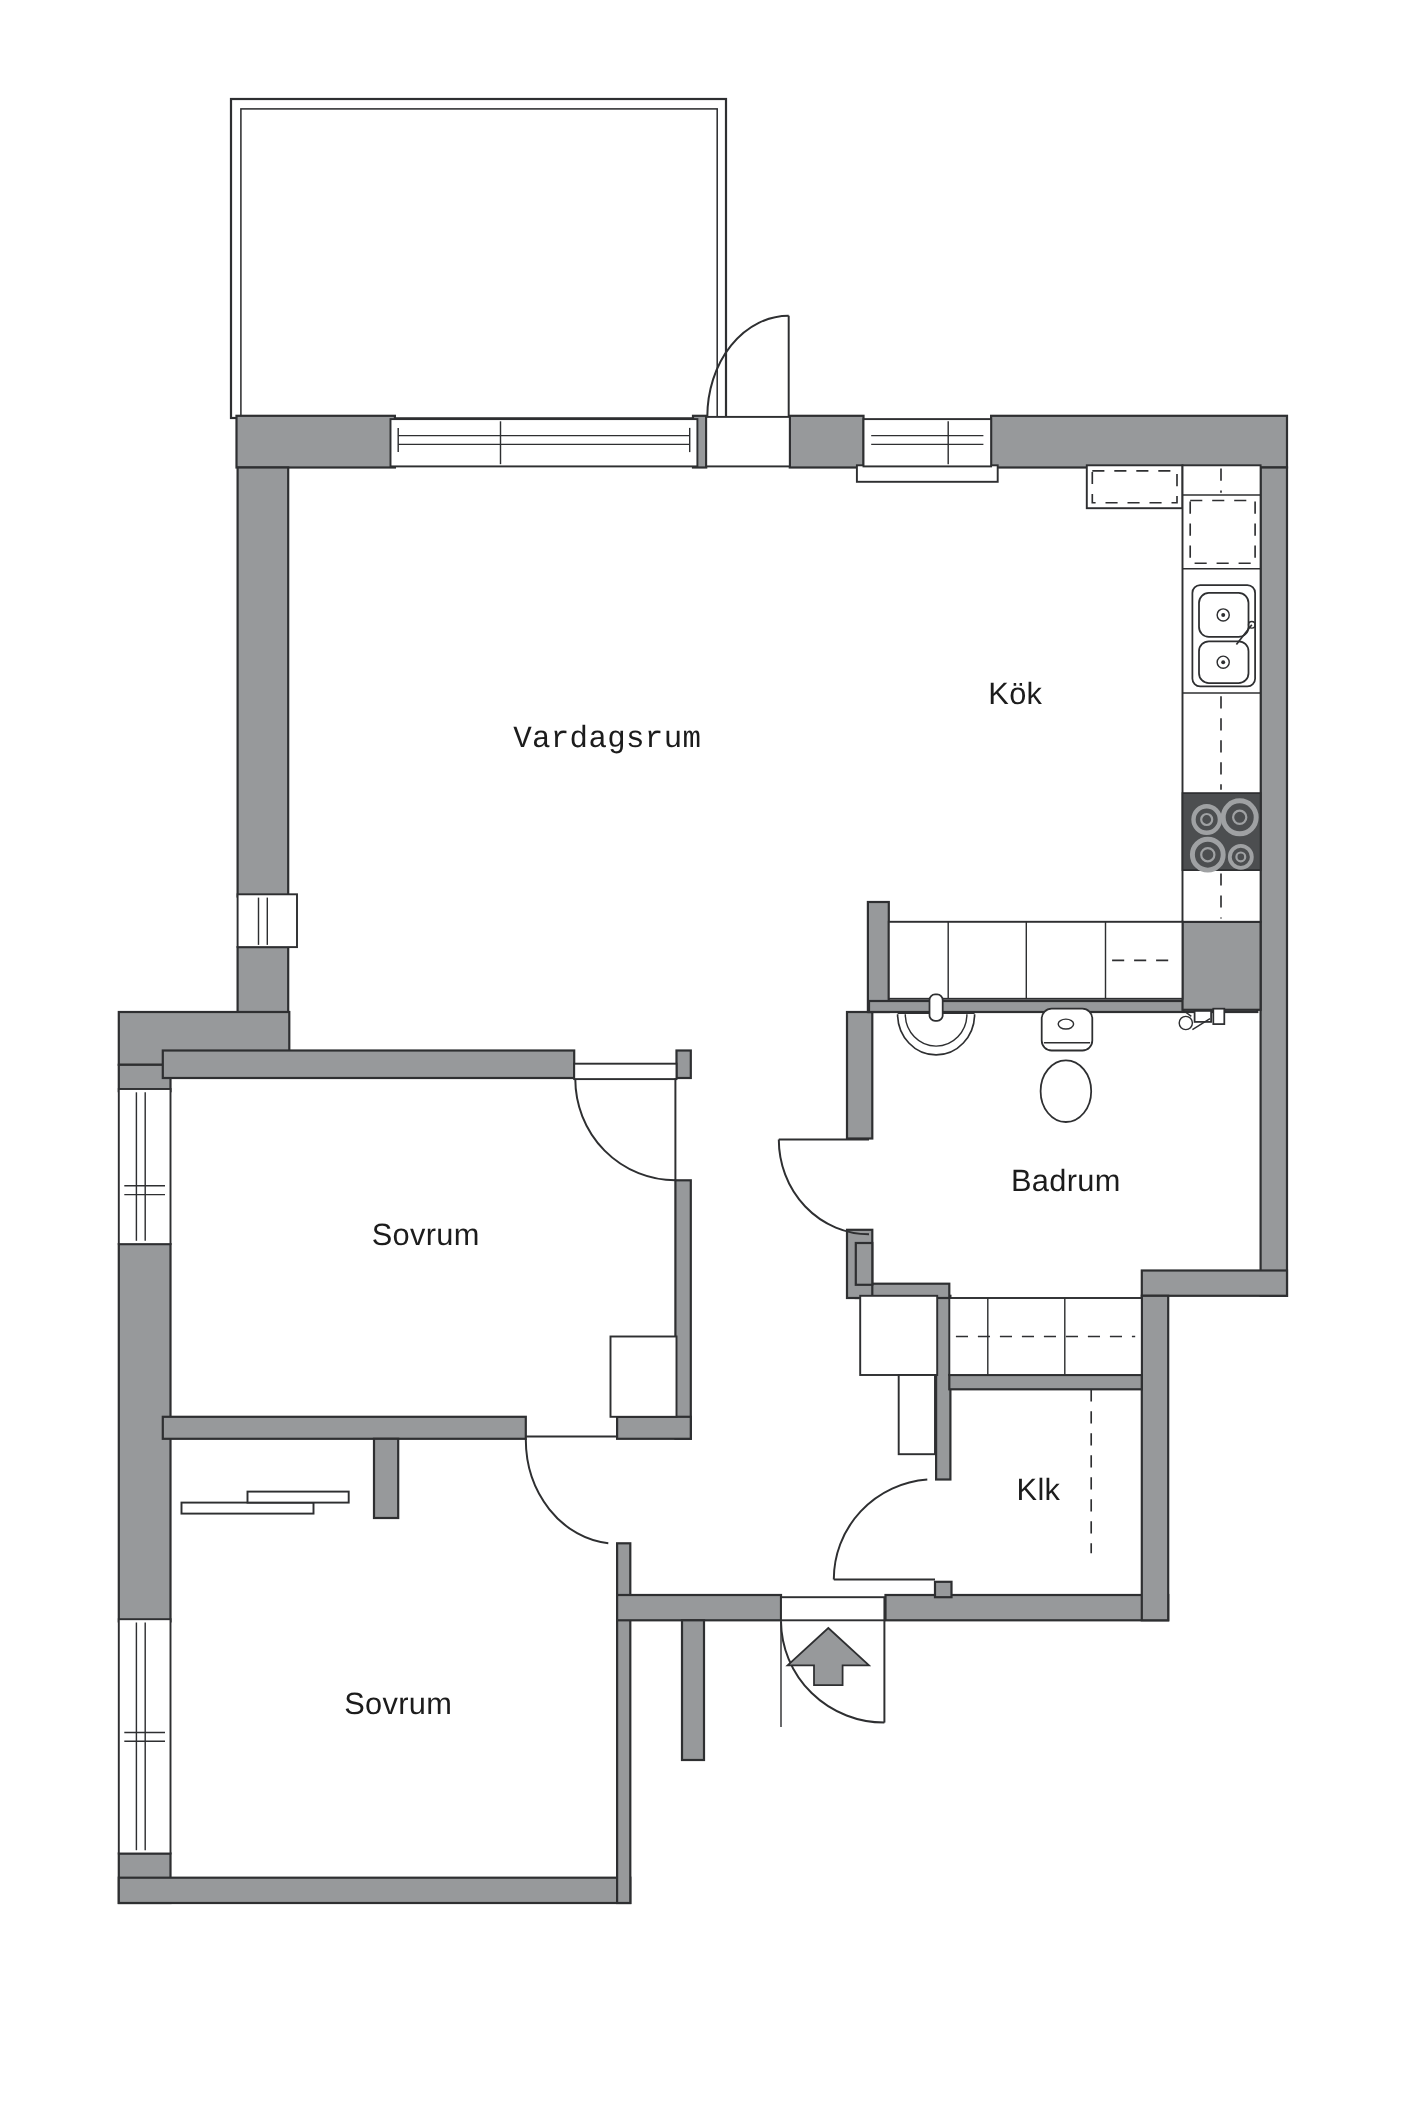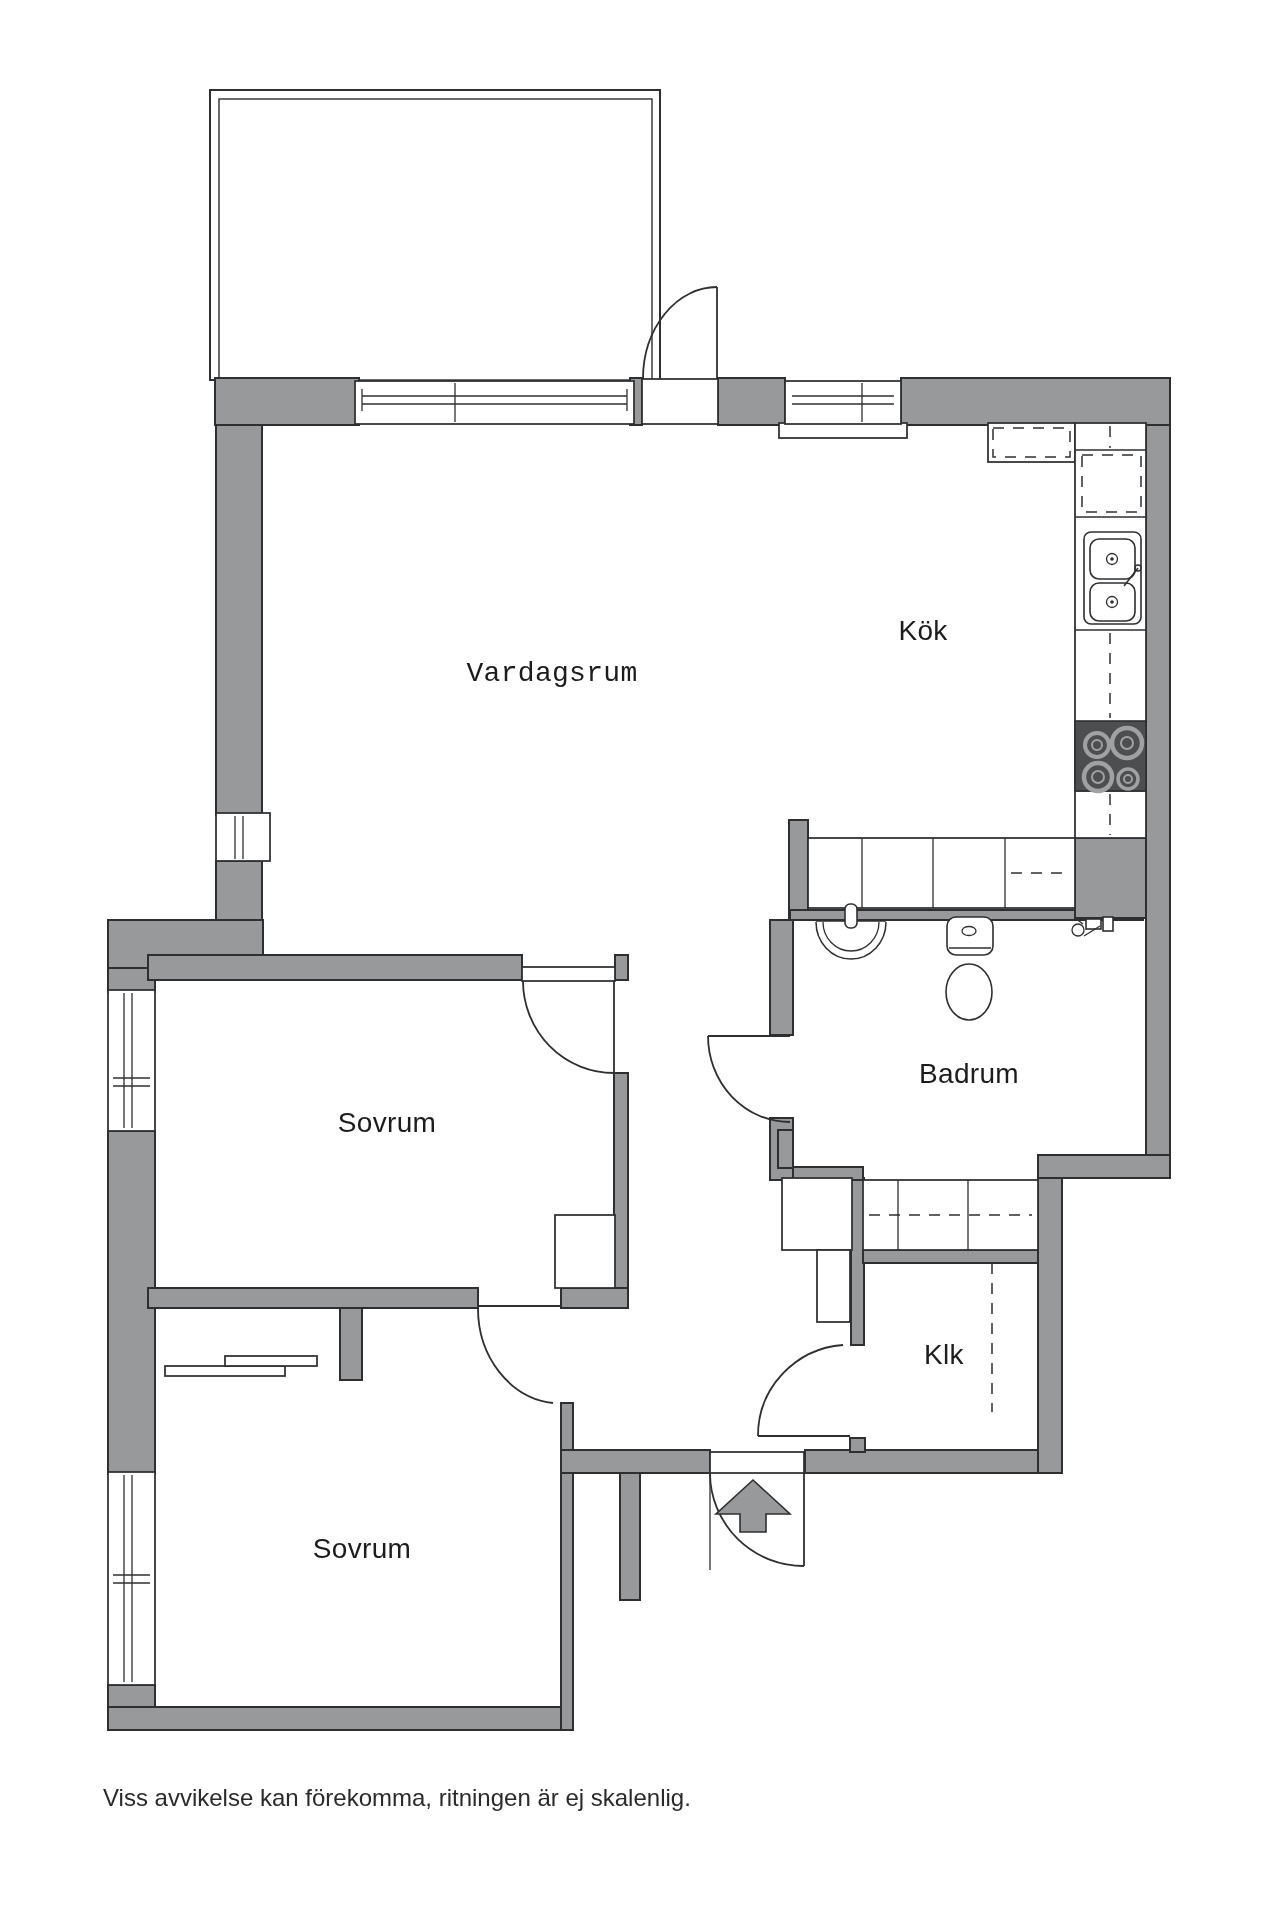--- a/index.html
+++ b/index.html
@@ -223,14 +223,13 @@
     <path d="M753,1480 L790,1514 L766,1514 L766,1532 L740,1532 L740,1514 L716,1514 Z" fill="var(--wall)" stroke="var(--outline)" stroke-width="1.6"></path>
   </svg>
 
   <div class="room-label" style="left:552px;top:673px;font-family:Liberation Mono, monospace;">Vardagsrum</div>
   <div class="room-label" style="left:923px;top:631px;">Kök</div>
   <div class="room-label" style="left:387px;top:1123px;">Sovrum</div>
   <div class="room-label" style="left:969px;top:1074px;">Badrum</div>
   <div class="room-label" style="left:928px;top:1355px;margin-left:16px;">Klk</div>
   <div class="room-label" style="left:362px;top:1549px;">Sovrum</div>
 
-  <div class="disclaimer">Viss avvikelse kan förekomma, ritningen är ej skalenlig.</div>
 </div>
 
 </body></html>

